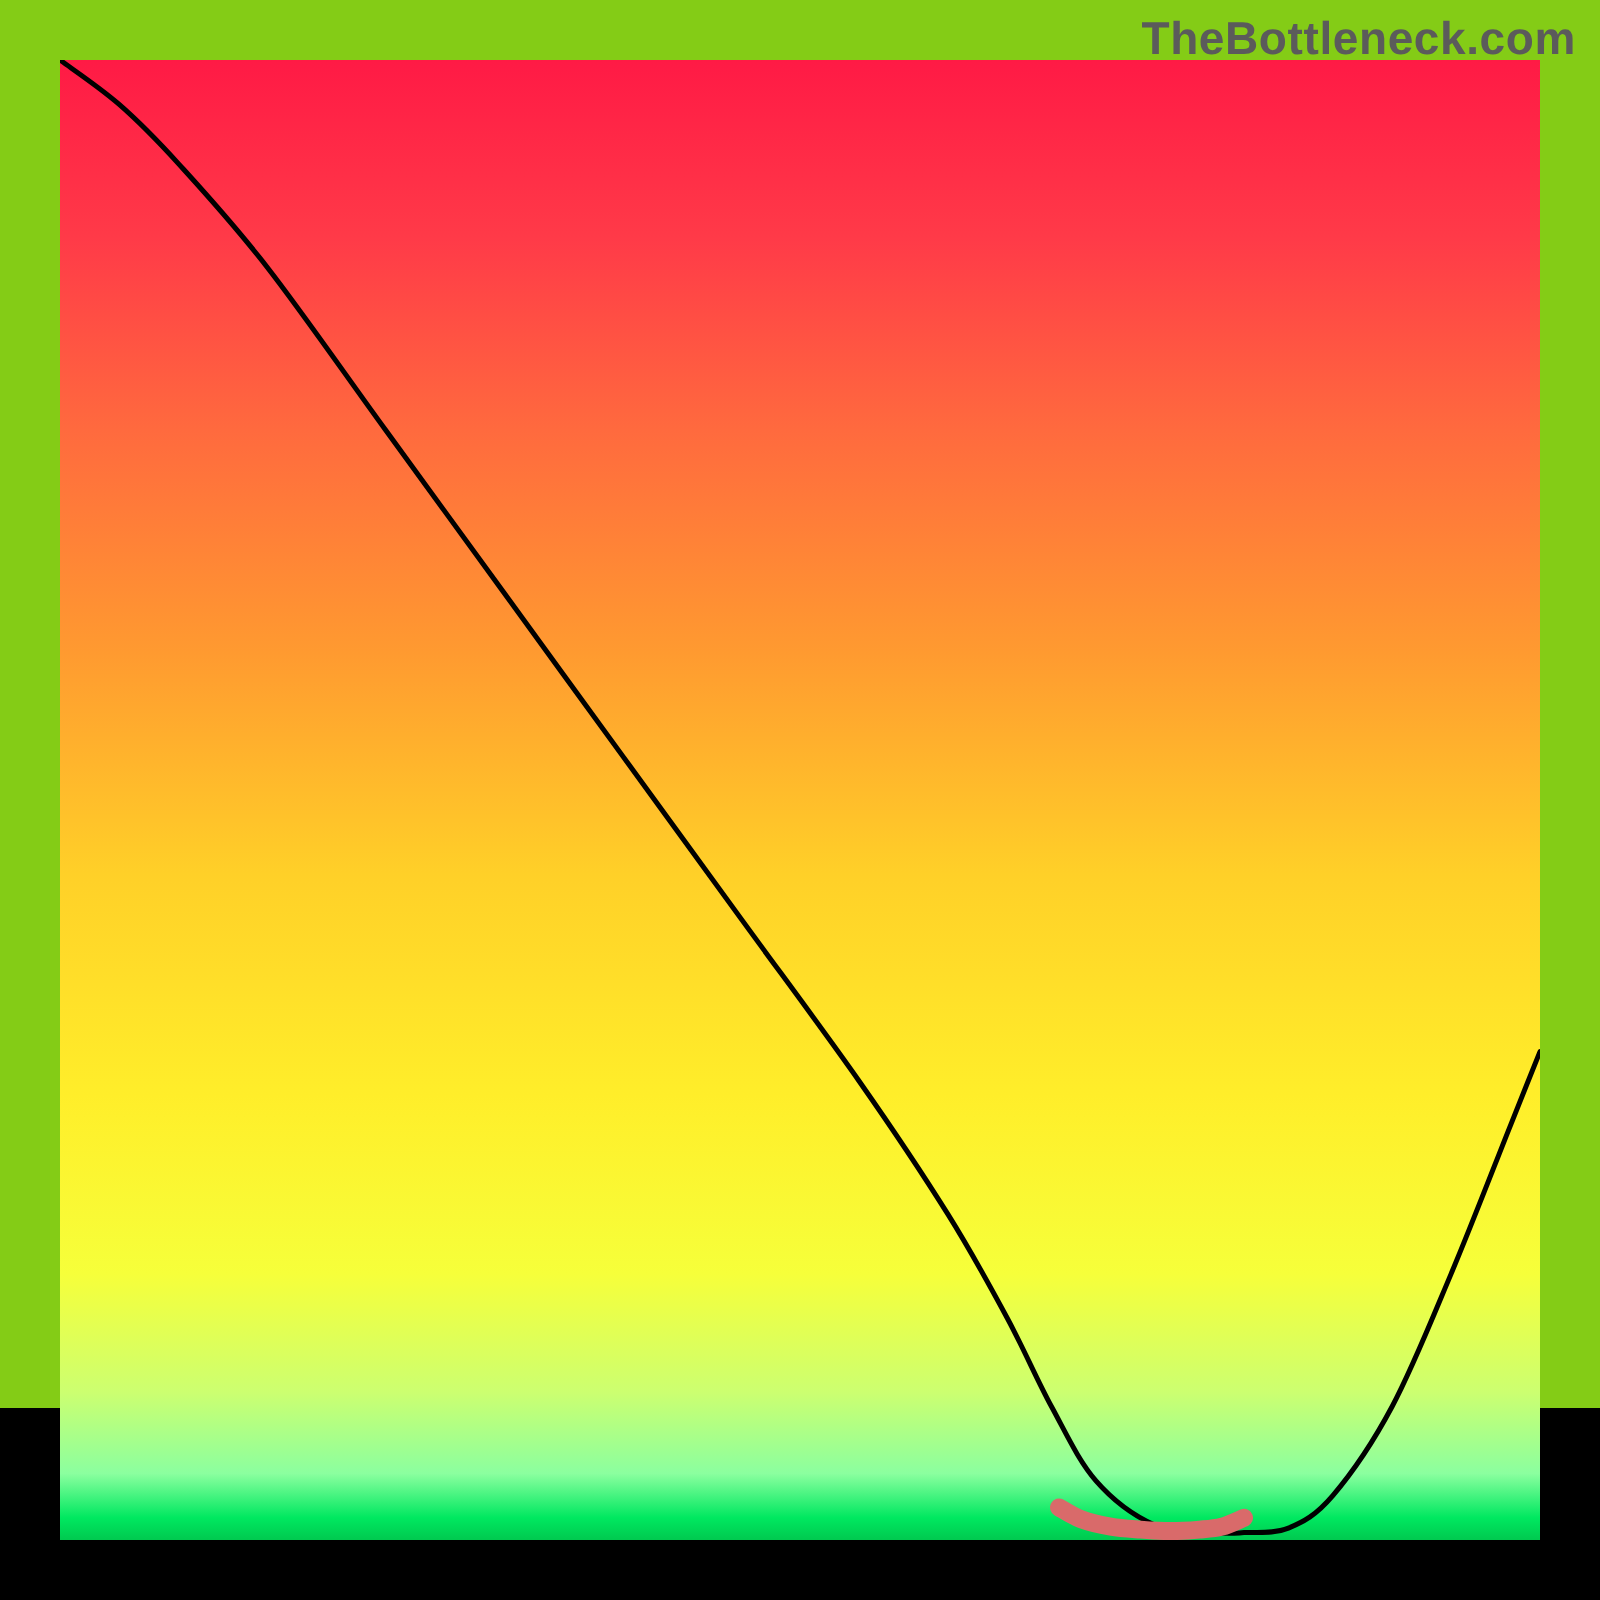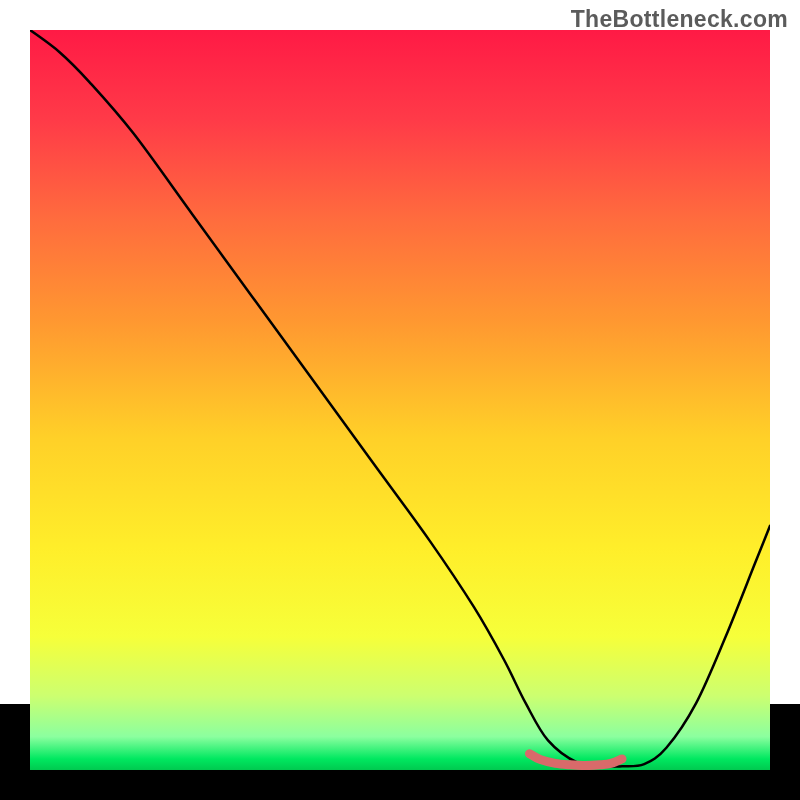--- a/index.html
+++ b/index.html
@@ -8,21 +8,21 @@
     width: 800px;
     height: 800px;
     background: #000;
     overflow: hidden;
     font-family: Arial, Helvetica, sans-serif;
   }
   .frame {
     position: relative;
     width: 800px;
     height: 704px;
-    background: #ffffff;
+    background: #84cc16;
   }
   .plot-area {
     position: absolute;
     left: 30px;
     top: 30px;
     width: 740px;
     height: 740px;
   }
   .watermark {
     position: absolute;

